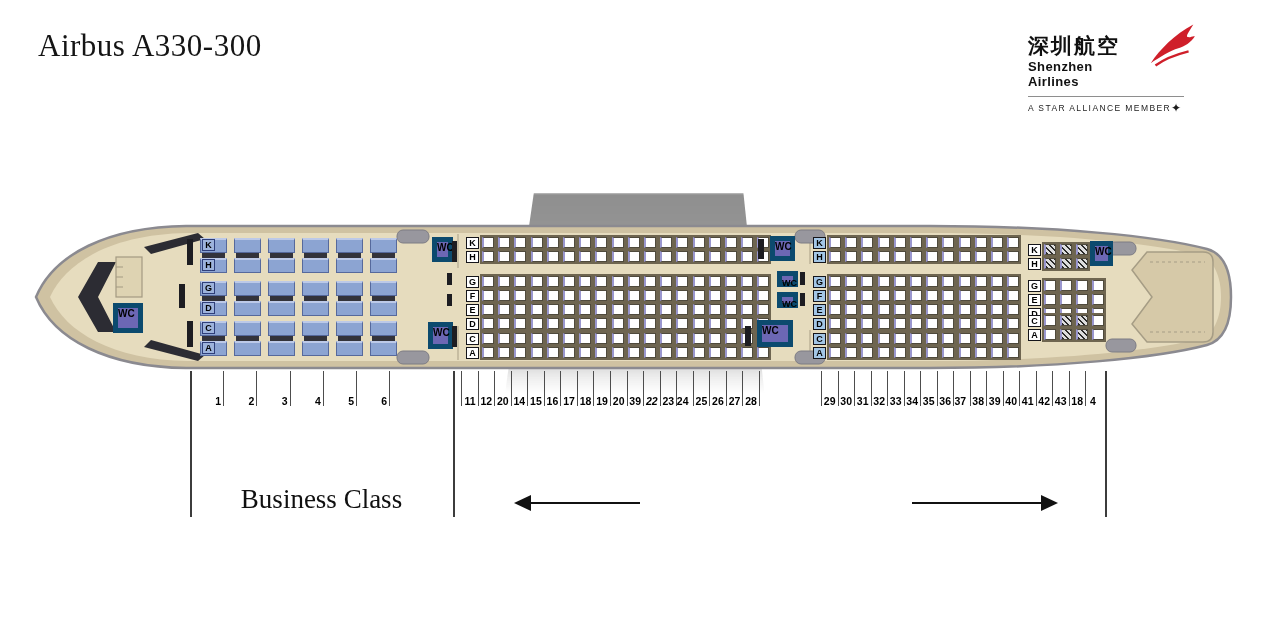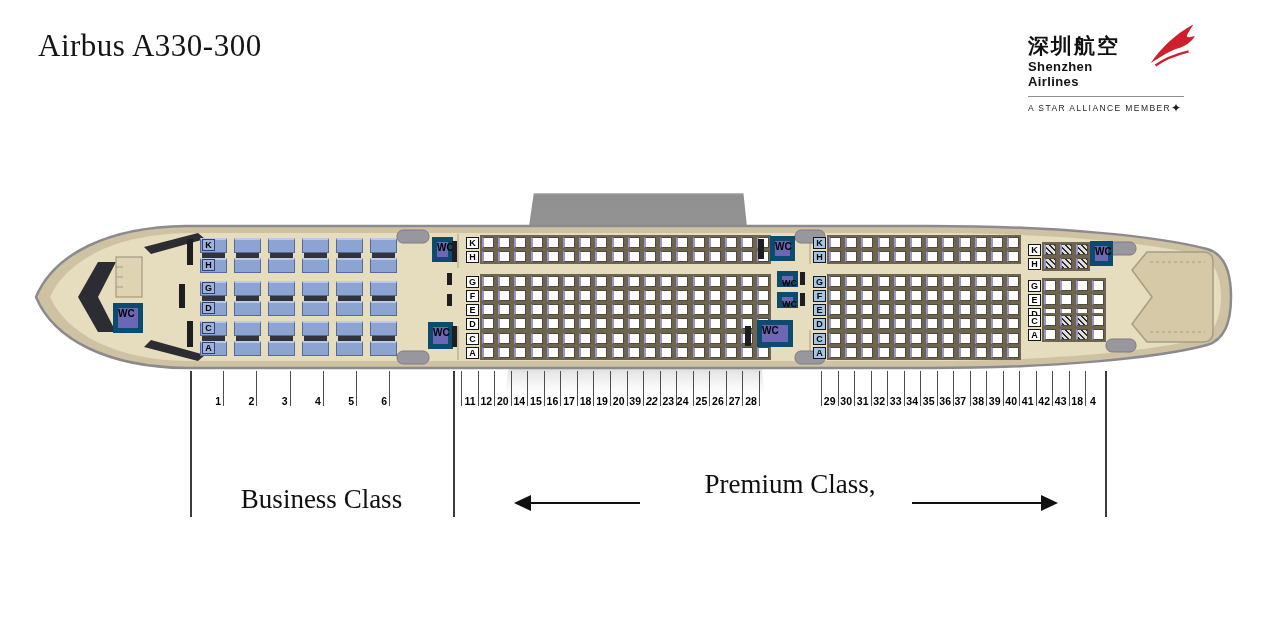--- a/index.html
+++ b/index.html
@@ -572,16 +572,15 @@
     <g stroke="#111" stroke-width="1.8" fill="#111">
       <line x1="524" y1="503" x2="640" y2="503"></line>
       <polygon points="514,503 531,495 531,511" stroke="none"></polygon>
       <line x1="912" y1="503" x2="1046" y2="503"></line>
       <polygon points="1058,503 1041,495 1041,511" stroke="none"></polygon>
     </g>
   </svg>
 
   <div class="cls-label business-label">Business Class</div>
   <div class="cls-label premium-label">
-    <div>Premium Class,</div>
   </div>
 
 </div>
 
 </body></html>

